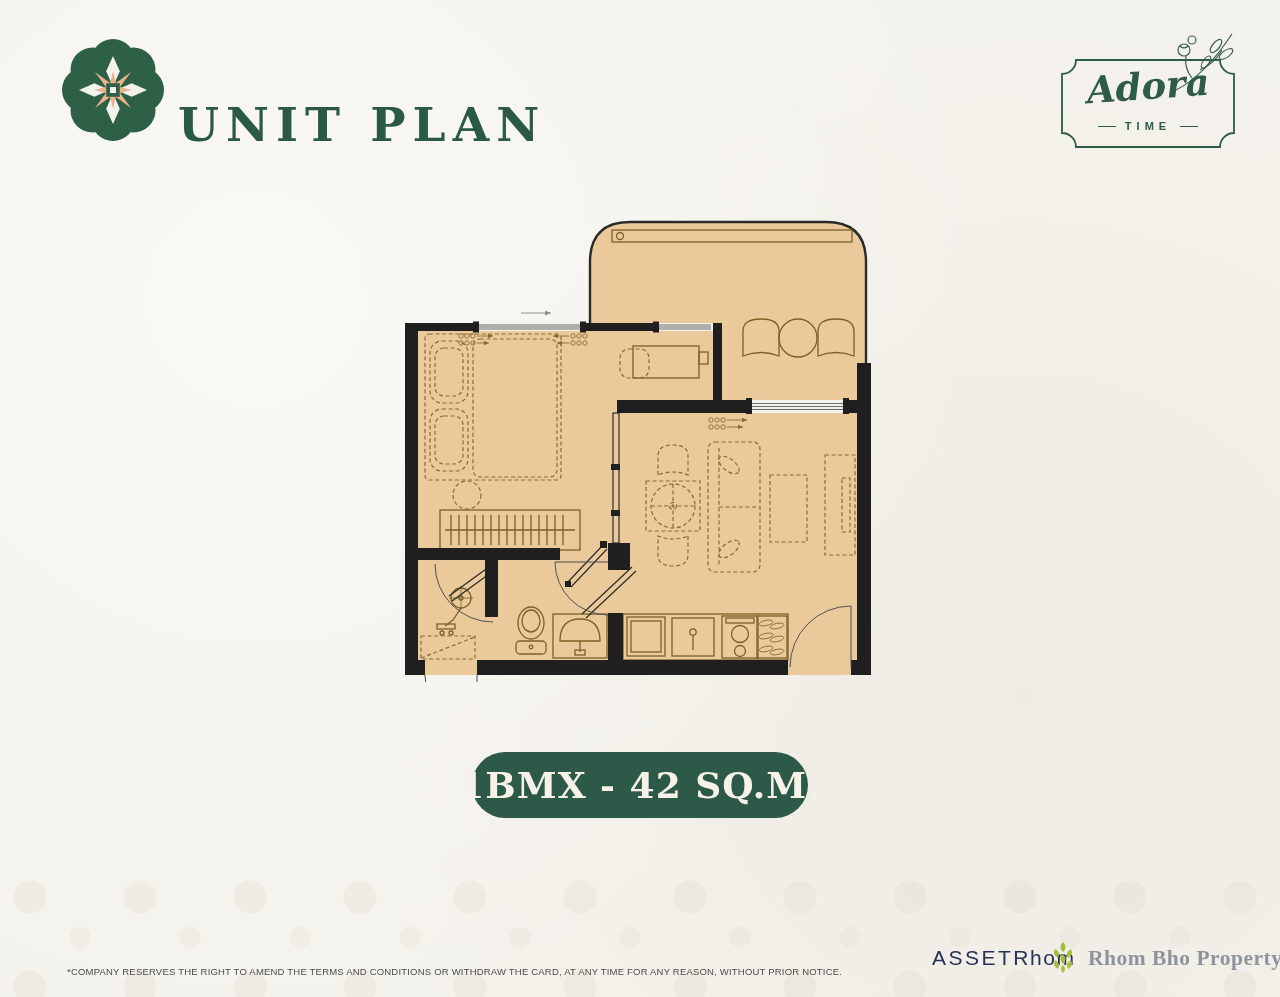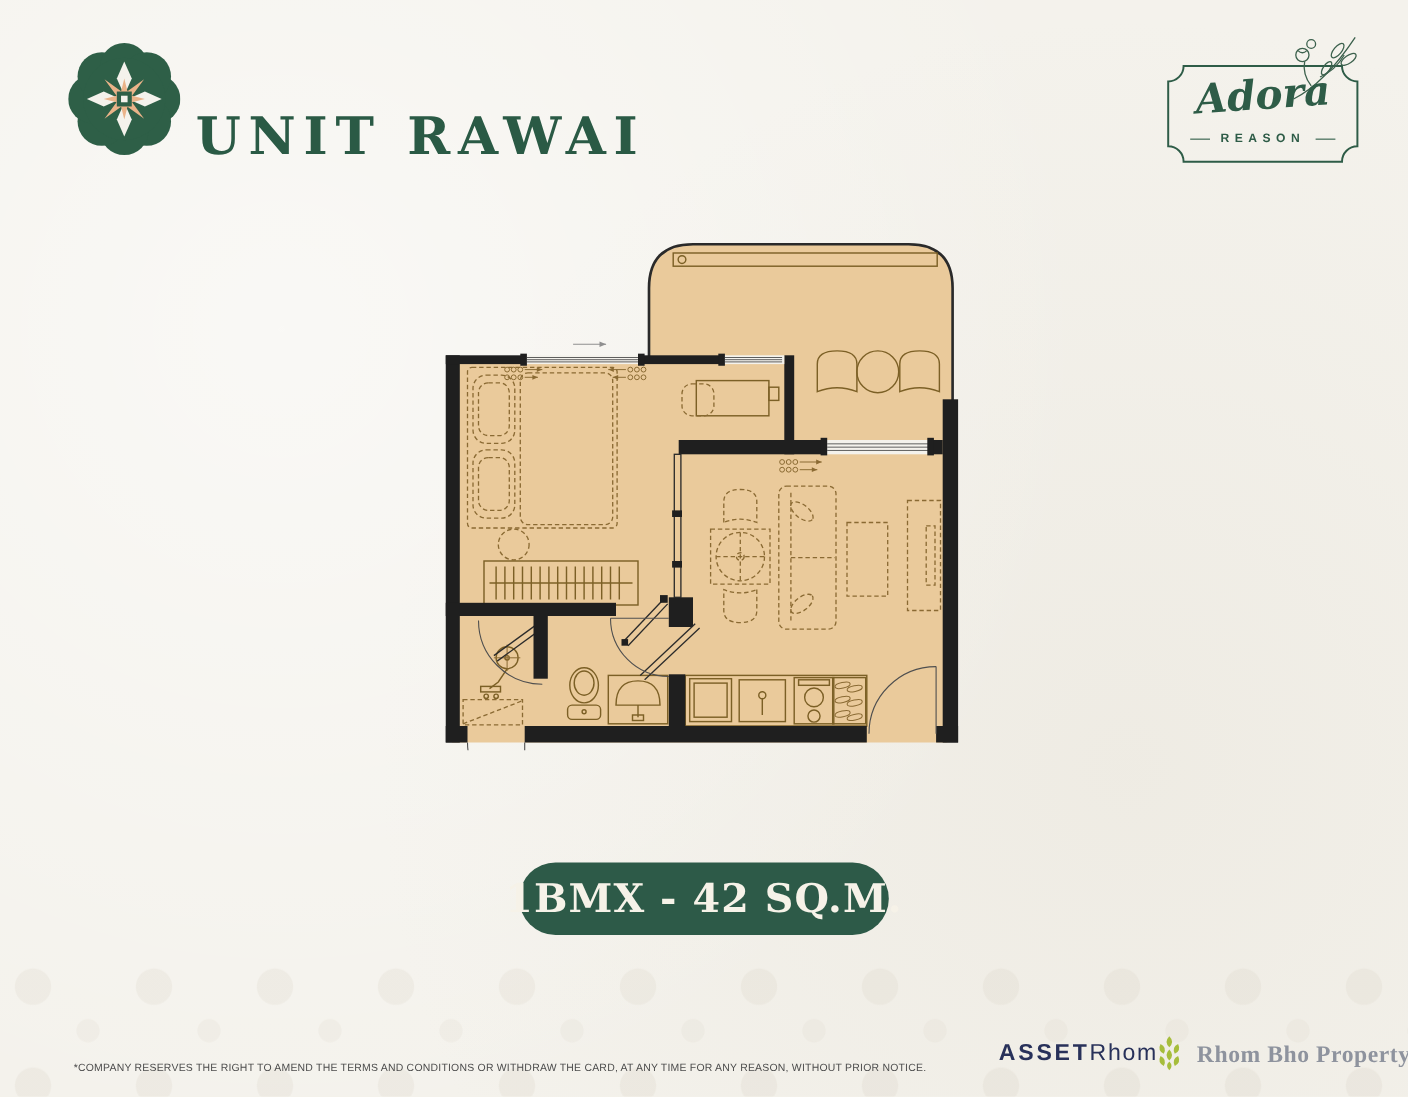--- a/index.html
+++ b/index.html
@@ -51,37 +51,37 @@
   .fp-solid{fill:none;stroke:#7c6026;stroke-width:1.3;}
   .fp-dash{fill:none;stroke:#8a6a33;stroke-width:1.2;stroke-dasharray:4 2.6;}
   .fp-arc{fill:none;stroke:#4f4f4f;stroke-width:1;}
   .fp-glass{fill:none;stroke:#2a2a2a;stroke-width:1.2;}
   .fp-glz{stroke:#4a4a4a;stroke-width:.8;}
   .fp-mark{fill:none;stroke:#8a6a33;stroke-width:.9;}
 
   
   .unit-pill{
     position:absolute;left:472px;top:752px;width:336px;height:66px;border-radius:33px;
-    background:#2d5a48;display:flex;align-items:center;justify-content:center;margin-top:32px;
+    background:#2d5a48;display:flex;align-items:center;justify-content:center;
   }
   .unit-pill span{
     font-family:"DejaVu Serif","Liberation Serif",serif;font-weight:700;
     font-size:36px;color:#f6f2e8;letter-spacing:1px;white-space:nowrap;
   }
 
   
   .disclaimer{
     position:absolute;left:57px;top:956px;margin:10px;
     font-size:9.5px;color:#4c4c4c;letter-spacing:.2px;
   }
   .assetwise{
     position:absolute;left:908px;top:946px;white-space:nowrap;
     font-family:"Liberation Sans",sans-serif;color:#28315a;font-size:21px;
   }
-  .assetwise .aw-a{font-weight:700;letter-spacing:2.5px;}
+  .assetwise .aw-a{font-weight:400;letter-spacing:2.5px;margin-left:24px;}
   .assetwise .aw-b{font-weight:400;letter-spacing:1.5px;}
   .leaf-icon{position:absolute;left:1046px;top:940px;width:34px;height:34px;}
   .partner{
     position:absolute;left:1088px;top:946px;white-space:nowrap;
     font-family:"Liberation Serif",serif;font-weight:700;font-size:21.5px;color:#8e939e;letter-spacing:.5px;
   }
 </style>
 </head>
 <body>
 
@@ -104,21 +104,21 @@
     <polygon points="60,20 68,38 60,56 52,38"></polygon>
     <polygon points="60,64 68,82 60,100 52,82"></polygon>
     <polygon points="100,60 82,68 64,60 82,52"></polygon>
     <polygon points="20,60 38,68 56,60 38,52"></polygon>
   </g>
   <polygon fill="#eab389" points="82,60 68.3,63.4 81.2,81.2 63.4,68.3 60,82 56.6,68.3 38.8,81.2 51.7,63.4 38,60 51.7,56.6 38.8,38.8 56.6,51.7 60,38 63.4,51.7 81.2,38.8 68.3,56.6"></polygon>
   <rect x="52" y="52" width="16" height="16" fill="#2e5f47"></rect>
   <rect x="56.5" y="56.5" width="7" height="7" fill="#f4f2ec"></rect>
 </svg>
 
-<h1 class="page-title">UNIT RAWAI</h1>
+<h1 class="page-title">UNIT PLAN</h1>
 
 <div class="adora-badge">
   <svg class="adora-frame" viewBox="0 0 180 95">
     <path d="M18,4 H162 A14,14 0 0 0 176,18 V77 A14,14 0 0 0 162,91 H18 A14,14 0 0 0 4,77 V18 A14,14 0 0 0 18,4 Z" fill="none" stroke="#2e5c47" stroke-width="1.8"></path>
   </svg>
   <svg class="sprig" viewBox="0 0 76 72">
     <g fill="none" stroke="#3c614d" stroke-width="1.2">
       <path d="M6,66 Q34,52 62,10"></path>
       <path d="M30,46 Q44,40 52,26"></path>
       <path d="M22,54 Q14,44 16,32"></path>
@@ -126,21 +126,21 @@
       <ellipse cx="56" cy="30" rx="8" ry="3.5" transform="rotate(-35 56 30)"></ellipse>
       <ellipse cx="36" cy="38" rx="7" ry="3" transform="rotate(-55 36 38)"></ellipse>
       <circle cx="14" cy="26" r="6"></circle>
       <circle cx="22" cy="16" r="4"></circle>
       <path d="M10,22 q4,4 8,0"></path>
     </g>
   </svg>
   <div class="adora-name">Adora</div>
   <div class="adora-sub">
     <span class="dash"></span>
-    <span>REASON</span>
+    <span>TIME</span>
     <span class="dash"></span>
   </div>
 </div>
 
 <svg class="floorplan" viewBox="0 0 470 470">
 
   <path d="M185,119 L185,50 Q185,10 225,10 L421,10 Q461,10 461,50 L461,201 L317,201 L317,119 Z" fill="#eaca9b" stroke="#2a2a2a" stroke-width="2.4"></path>
 
   <rect x="6" y="113" width="450" height="350" fill="#eaca9b"></rect>
 

